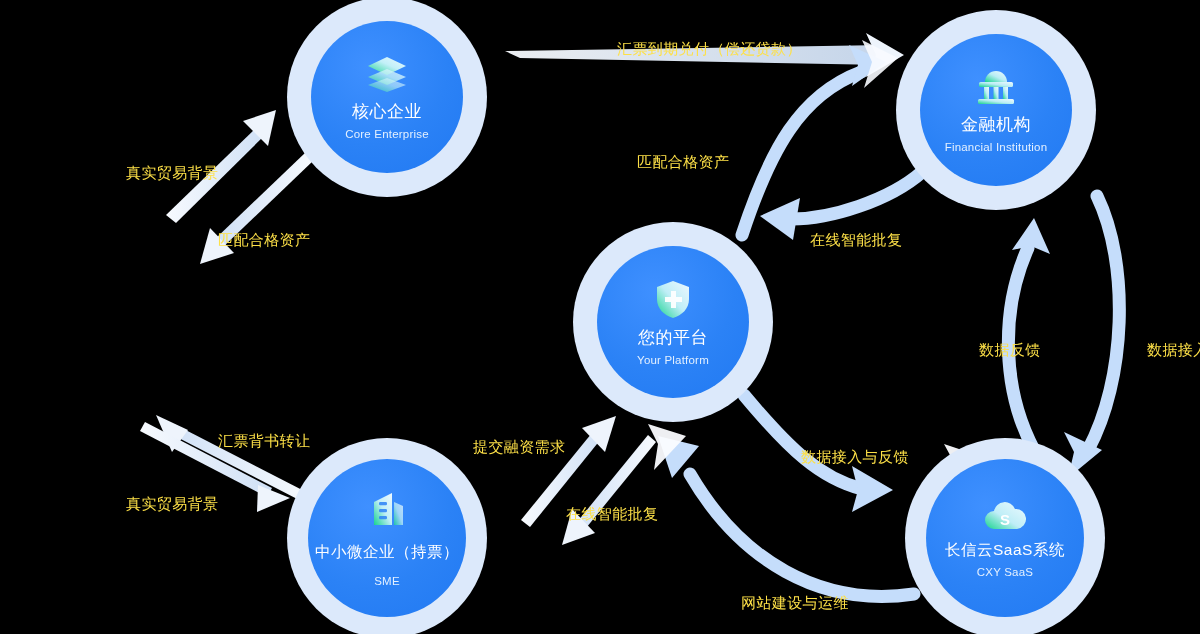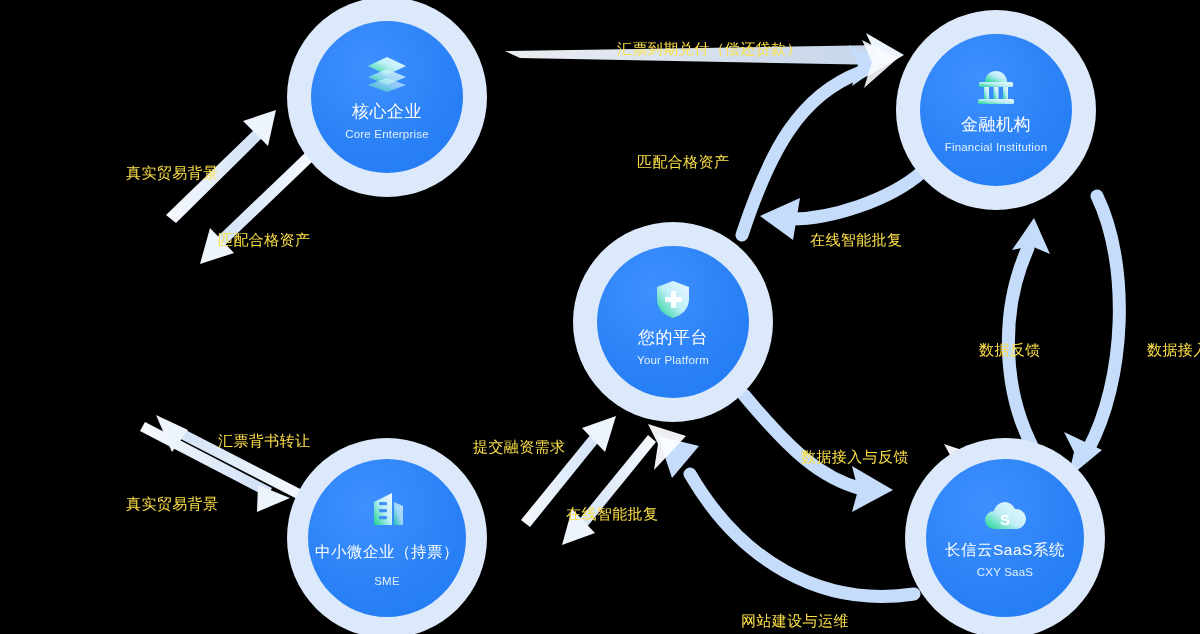--- a/index.html
+++ b/index.html
@@ -255,17 +255,17 @@
   <div class="edge-label" style="left:617px; top:20px;">汇票到期兑付（偿还贷款）</div>
   <div class="edge-label" style="left:126px; top:144px;">真实贸易背景</div>
   <div class="edge-label" style="left:218px; top:211px;">匹配合格资产</div>
   <div class="edge-label" style="left:218px; top:412px;">汇票背书转让</div>
   <div class="edge-label" style="left:126px; top:475px;">真实贸易背景</div>
   <div class="edge-label" style="left:473px; top:418px;">提交融资需求</div>
   <div class="edge-label" style="left:566px; top:485px;">在线智能批复</div>
   <div class="edge-label" style="left:637px; top:133px;">匹配合格资产</div>
   <div class="edge-label" style="left:810px; top:211px;">在线智能批复</div>
   <div class="edge-label" style="left:801px; top:428px;">数据接入与反馈</div>
-  <div class="edge-label" style="left:741px; top:592px;">网站建设与运维</div>
+  <div class="edge-label" style="left:741px; top:574px;">网站建设与运维</div>
   <div class="edge-label" style="left:979px; top:321px;">数据反馈</div>
   <div class="edge-label" style="left:1147px; top:321px;">数据接入</div>
 
 </div>
 
 </body></html>

